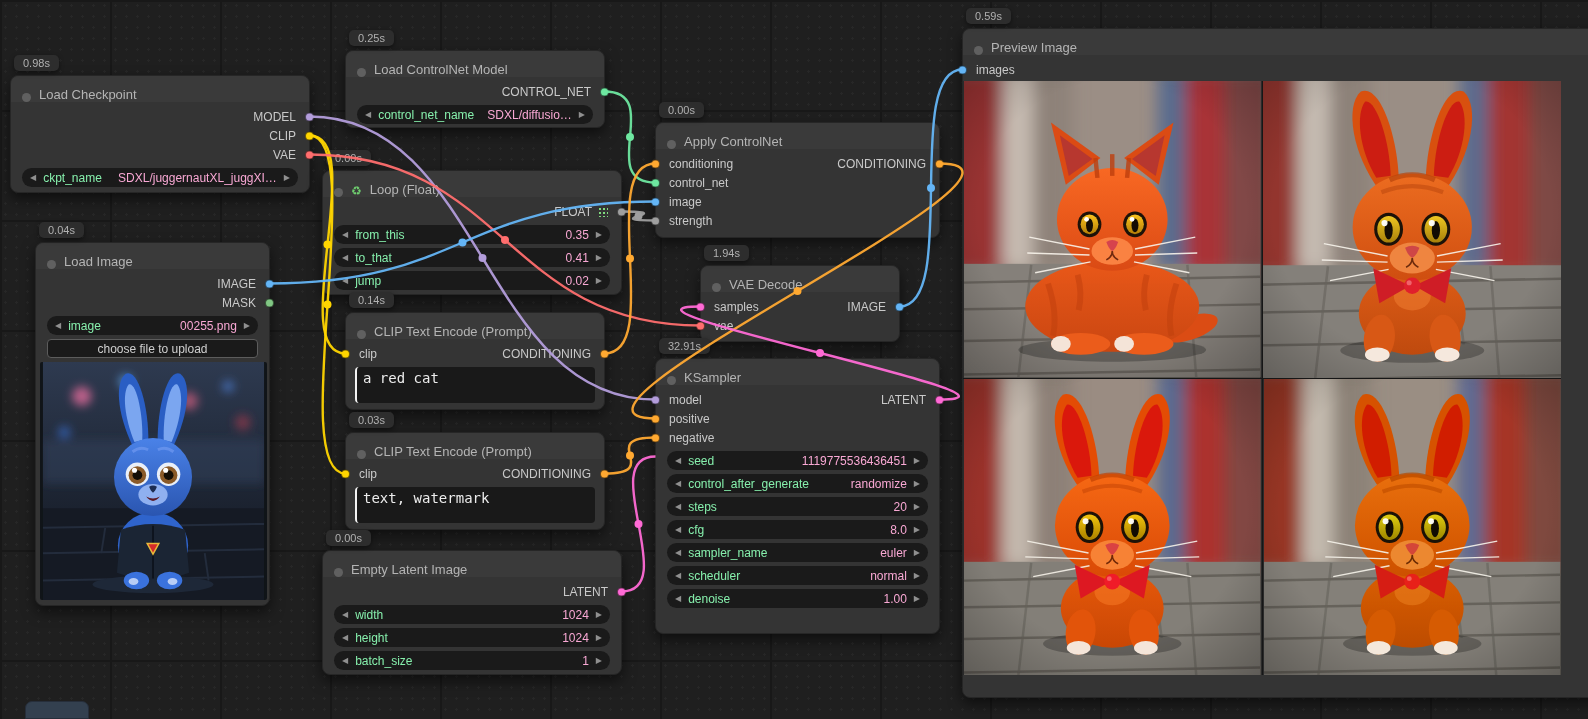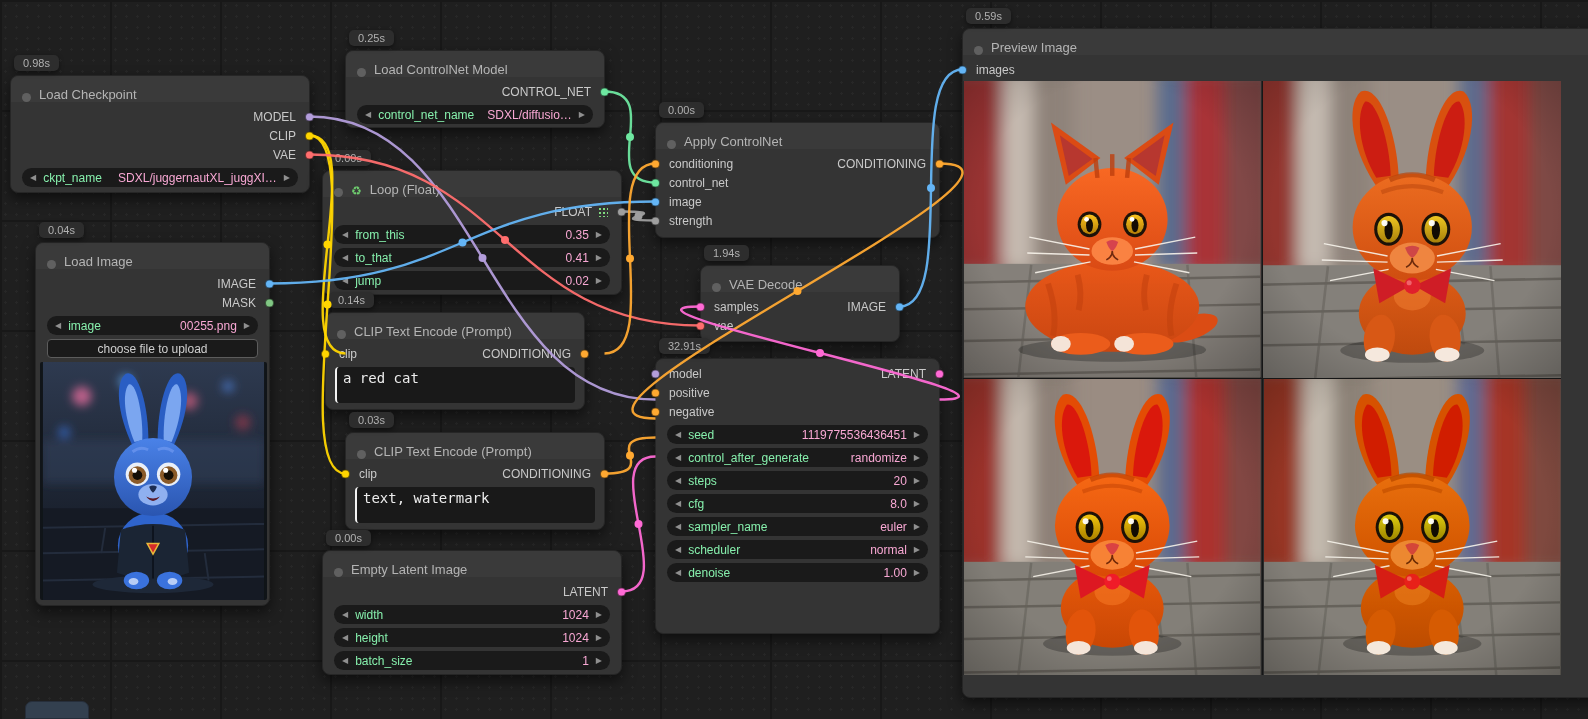--- a/index.html
+++ b/index.html
@@ -391,21 +391,21 @@
       <span class="arrow">▶</span>
     </div>
     <div class="upload-btn">choose file to upload</div>
     <div class="li-preview">
       <svg viewBox="0 0 227 244">
           <use href="#sym-bluebunny"></use>
         </svg>
     </div>
   </div>
 
-  <div class="node" style="left:325px;top:312px;width:260px;height:98px">
+  <div class="node" style="left:345px;top:312px;width:260px;height:98px">
     <div class="timer">0.14s</div>
     <div class="title">
       <span class="dot-collapse"></span>
       <span>CLIP Text Encode (Prompt)</span>
     </div>
     <div class="slots">
       <div class="slot duo">
         <span>clip</span>
         <span class="port pin" style="background: rgb(255, 213, 0);"></span>
         <span>CONDITIONING</span>
@@ -507,20 +507,24 @@
       </div>
       <div class="slot in">
         <span class="port pin" style="background: rgb(255, 110, 110);"></span>
         <span>vae</span>
       </div>
     </div>
   </div>
 
   <div class="node" style="left:655px;top:358px;width:285px;height:276px">
     <div class="timer">32.91s</div>
+    <div class="title">
+      <span class="dot-collapse"></span>
+      <span>KSampler</span>
+    </div>
     <div class="slots">
       <div class="slot duo">
         <span>model</span>
         <span class="port pin" style="background: rgb(179, 157, 219);"></span>
         <span>LATENT</span>
         <span class="port pout" style="background: rgb(255, 106, 213);"></span>
       </div>
       <div class="slot in">
         <span class="port pin" style="background: rgb(255, 169, 49);"></span>
         <span>positive</span>

